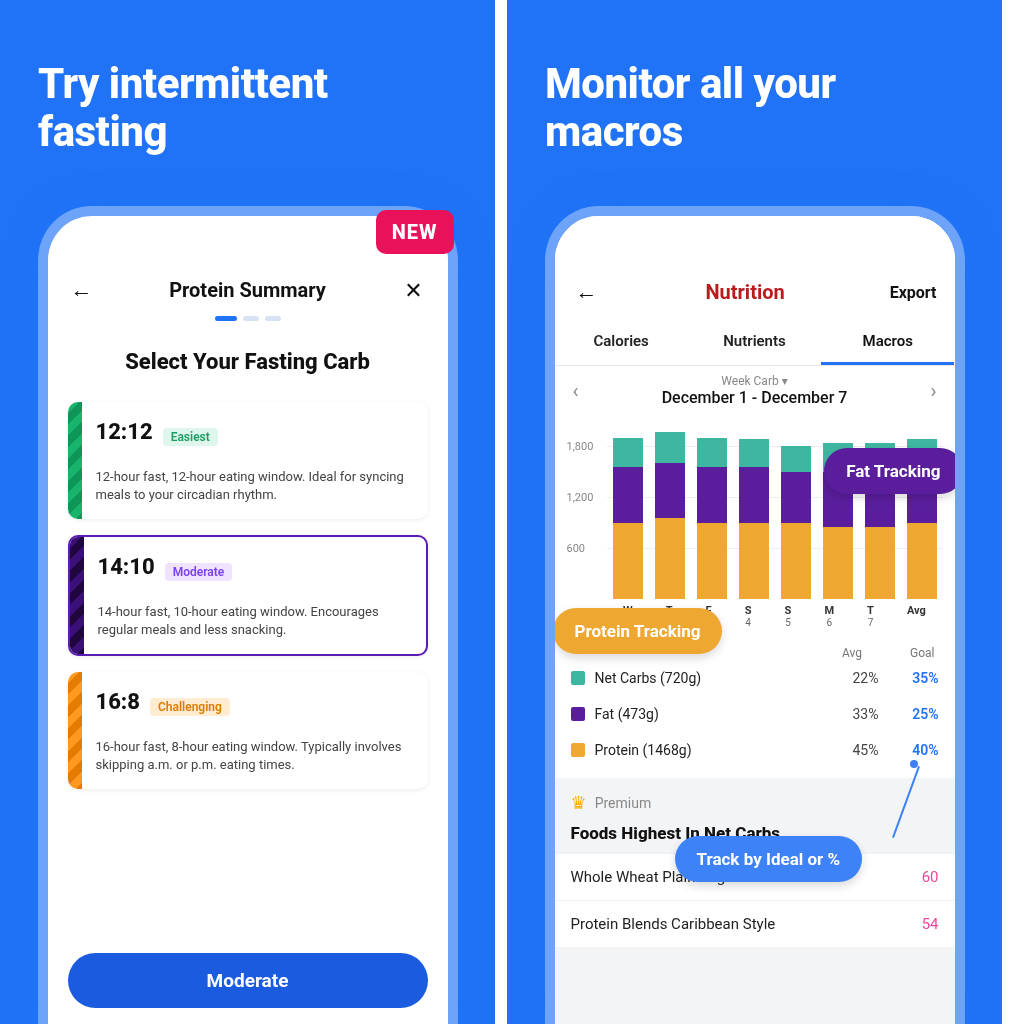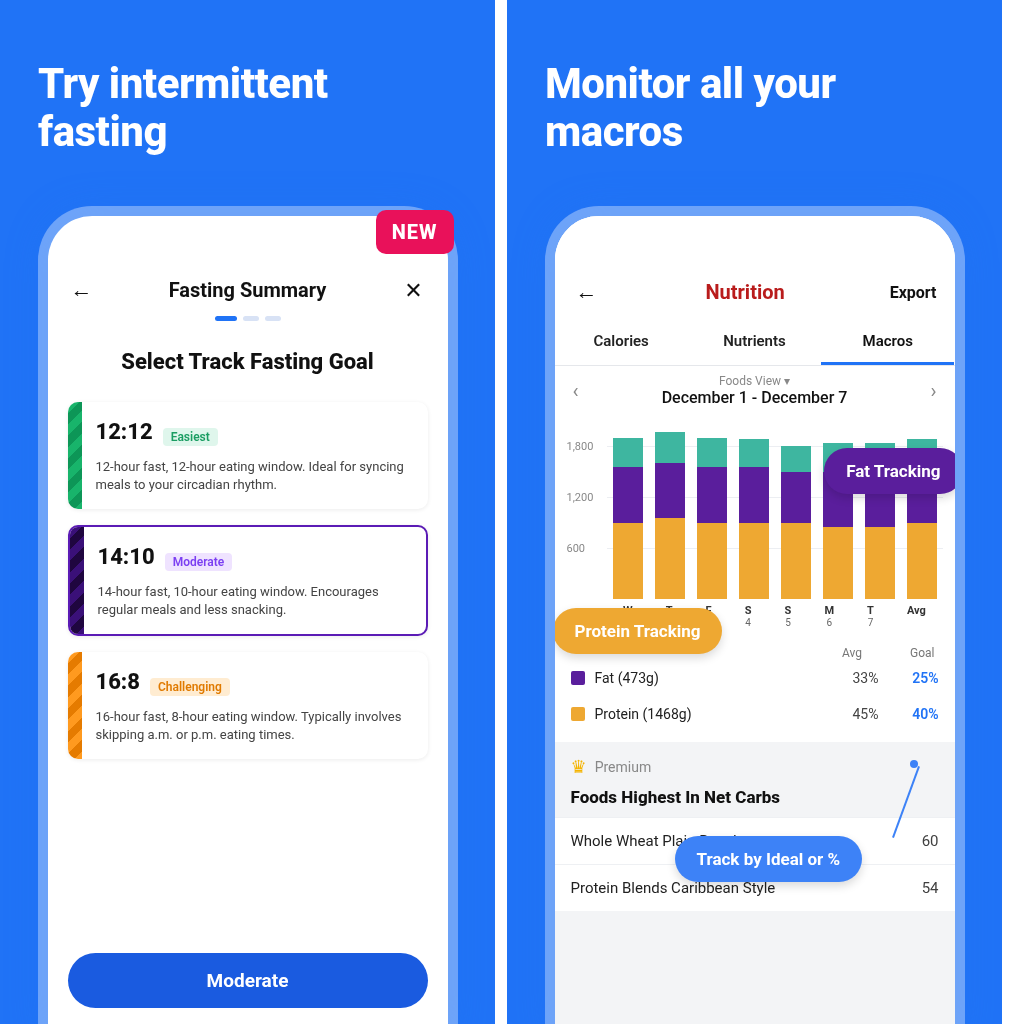--- a/index.html
+++ b/index.html
@@ -28,21 +28,21 @@
   .stripe-green { background: repeating-linear-gradient(135deg,#18b46b 0 8px,#0d9657 8px 16px); }
   .stripe-purple{ background: repeating-linear-gradient(135deg,#3a1078 0 8px,#1f063f 8px 16px); }
   .stripe-orange{ background: repeating-linear-gradient(135deg,#ff9a1f 0 8px,#e57b00 8px 16px); }
   .goal-body { padding: 14px 14px 16px 14px; }
   .goal-top { display: flex; align-items: center; gap: 10px; }
   .goal-time { font-size: 22px; font-weight: 800; color: #111; }
   .goal-tag { font-size: 12px; font-weight: 600; padding: 2px 8px; border-radius: 4px; margin-top: 12px; }
   .tag-easiest { background: #dff6ec; color: #1a9d62; }
   .tag-moderate{ background: #efe3ff; color: #7b3ff2; }
   .tag-challenging{ background:#ffecd1; color:#e07a00; }
-  .goal-desc { font-size: 13px; color: #444; margin-top: 12px; line-height: 1.35; }
+  .goal-desc { font-size: 13px; color: #444; margin-top: 22px; line-height: 1.35; }
   .continue-btn { position: absolute; left: 20px; right: 20px; bottom: 28px; background: #1a5be0; color: #fff; font-size: 19px; font-weight: 700; text-align: center; padding: 16px 0; border-radius: 30px; cursor: pointer; }
 
   
   .phone2-inner { padding: 0; height: 100%; position: relative; background: #f3f4f6; }
   .s2-bar { display: flex; align-items: center; justify-content: space-between; padding: 62px 18px 14px 18px; background: #fff; }
   .s2-title { font-size: 20px; font-weight: 700; color: #b91c1c; }
   .s2-export { font-size: 16px; font-weight: 700; color: #111; cursor: pointer; }
   .tabs { display: flex; background: #fff; border-bottom: 1px solid #e5e7eb; }
   .tab { flex: 1; text-align: center; padding: 12px 0; font-size: 15px; font-weight: 600; color: #222; cursor: pointer; }
   .tab.active { border-bottom: 3px solid #2073f6; color: #111; }
@@ -70,21 +70,21 @@
   .legend-row { display:flex; align-items:center; padding:10px 0; font-size:14px; color:#222; }
   .sw { width:14px; height:14px; border-radius:2px; margin-right:10px; flex:none; }
   .legend-name { flex:1; }
   .avg { width:60px; text-align:right; color:#444; }
   .goalv{ width:60px; text-align:right; color:#2073f6; font-weight:600; }
 
   .premium-row { display:flex; align-items:center; gap:8px; padding: 14px 16px 6px 16px; color:#888; font-size:14px; }
   .crown { color:#f5b400; font-size:18px; }
   .foods-h { font-size:17px; font-weight:800; color:#111; padding: 4px 16px 10px 16px; }
   .food-row { display:flex; justify-content:space-between; padding:14px 16px; background:#fff; border-top:1px solid #eef0f3; font-size:15px; color:#222; }
-  .food-val { color:#404040;margin-left:20px; }
+  .food-val { color:#ec4899;margin-left:20px; }
 
   .pill { position:absolute; color:#fff; font-weight:700; font-size:17px; padding:13px 22px; border-radius:999px; box-shadow:0 4px 10px rgba(0,0,0,0.15); z-index:6; white-space:nowrap; }
   .pill.teal   { background:#3eb6a0; }
   .pill.purple { background:#5a1e9c; }
   .pill.orange { background:#eea832; }
   .pill.blue   { background:#3d82f7; }
   .pointer { position:absolute; background:#3d82f7; z-index:5; }
 </style>
 </head>
 <body>
@@ -92,29 +92,29 @@
 <div class="stage">
 
   <div class="panel">
     <div class="panel-title">Try intermittent fasting</div>
     <div class="phone-wrap">
       <div class="new-badge">NEW</div>
       <div class="phone">
         <div class="phone-inner">
           <div class="navbar">
             <div class="nav-icon">←</div>
-            <div class="nav-title">Fasting Summary</div>
+            <div class="nav-title">Protein Summary</div>
             <div class="nav-icon">✕</div>
           </div>
           <div class="dots">
             <div class="dot active"></div>
               <div class="dot"></div>
               <div class="dot"></div>
           </div>
-          <div class="section-h">Select Track Fasting Goal</div>
+          <div class="section-h">Select Your Fasting Carb</div>
 
           <div class="goal-list">
             <div class="goal-card">
               <div class="goal-stripe stripe-green"></div>
               <div class="goal-body">
                 <div class="goal-top">
                   <span class="goal-time">12:12</span>
                   <span class="goal-tag tag-easiest">Easiest</span>
                 </div>
                 <div class="goal-desc">12-hour fast, 12-hour eating window. Ideal for syncing meals to your circadian rhythm.</div>
@@ -163,21 +163,21 @@
           <div class="tabs">
             <div class="tab">Calories</div>
             <div class="tab">Nutrients</div>
             <div class="tab active">Macros</div>
           </div>
 
           <div class="weeknav">
             <div class="weeknav-row">
               <div class="chev">‹</div>
               <div style="flex:1">
-                <div class="weeklabel-sm">Foods View  ▾</div>
+                <div class="weeklabel-sm">Week Carb  ▾</div>
                 <div class="weeklabel-lg">December 1 - December 7</div>
               </div>
               <div class="chev">›</div>
             </div>
           </div>
 
           <div class="chart-box">
             <div class="chart-area" id="chart-area">
                 <div class="gridline" style="top: 70%;"></div>
                 <div class="ylab" style="bottom: 30%;">600</div>
@@ -241,20 +241,26 @@
                 </div>
               </div>
           </div>
 
           <div class="legend">
             <div class="legend-head">
               <span>Avg</span>
               <span>Goal</span>
             </div>
             <div class="legend-row">
+              <span class="sw" style="background:#3eb6a0"></span>
+              <span class="legend-name">Net Carbs (720g)</span>
+              <span class="avg">22%</span>
+              <span class="goalv">35%</span>
+            </div>
+            <div class="legend-row">
               <span class="sw" style="background:#5a1e9c"></span>
               <span class="legend-name">Fat (473g)</span>
               <span class="avg">33%</span>
               <span class="goalv">25%</span>
             </div>
             <div class="legend-row">
               <span class="sw" style="background:#eea832"></span>
               <span class="legend-name">Protein (1468g)</span>
               <span class="avg">45%</span>
               <span class="goalv">40%</span>

